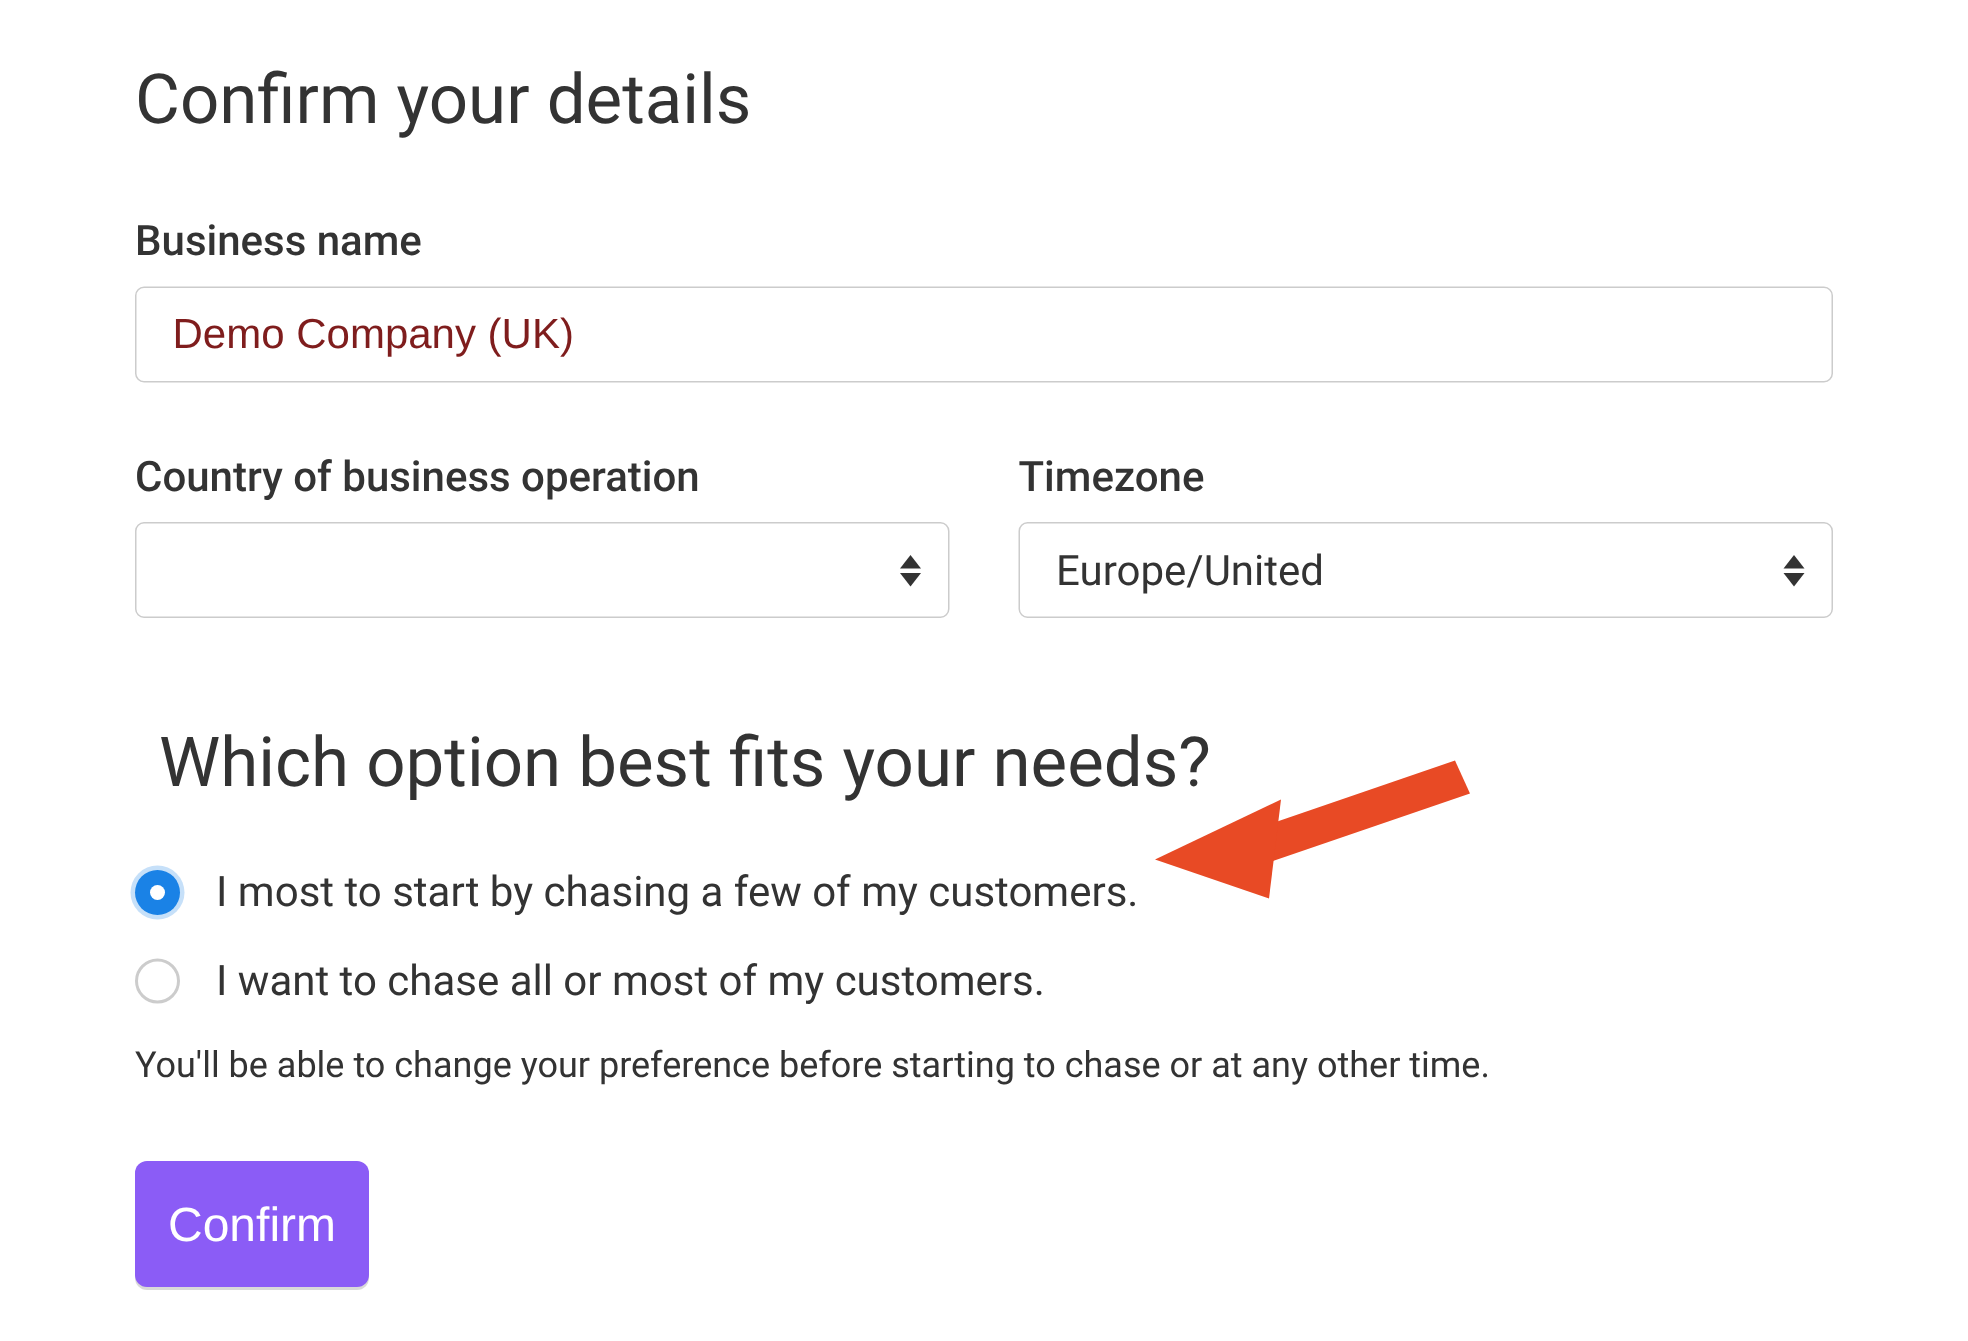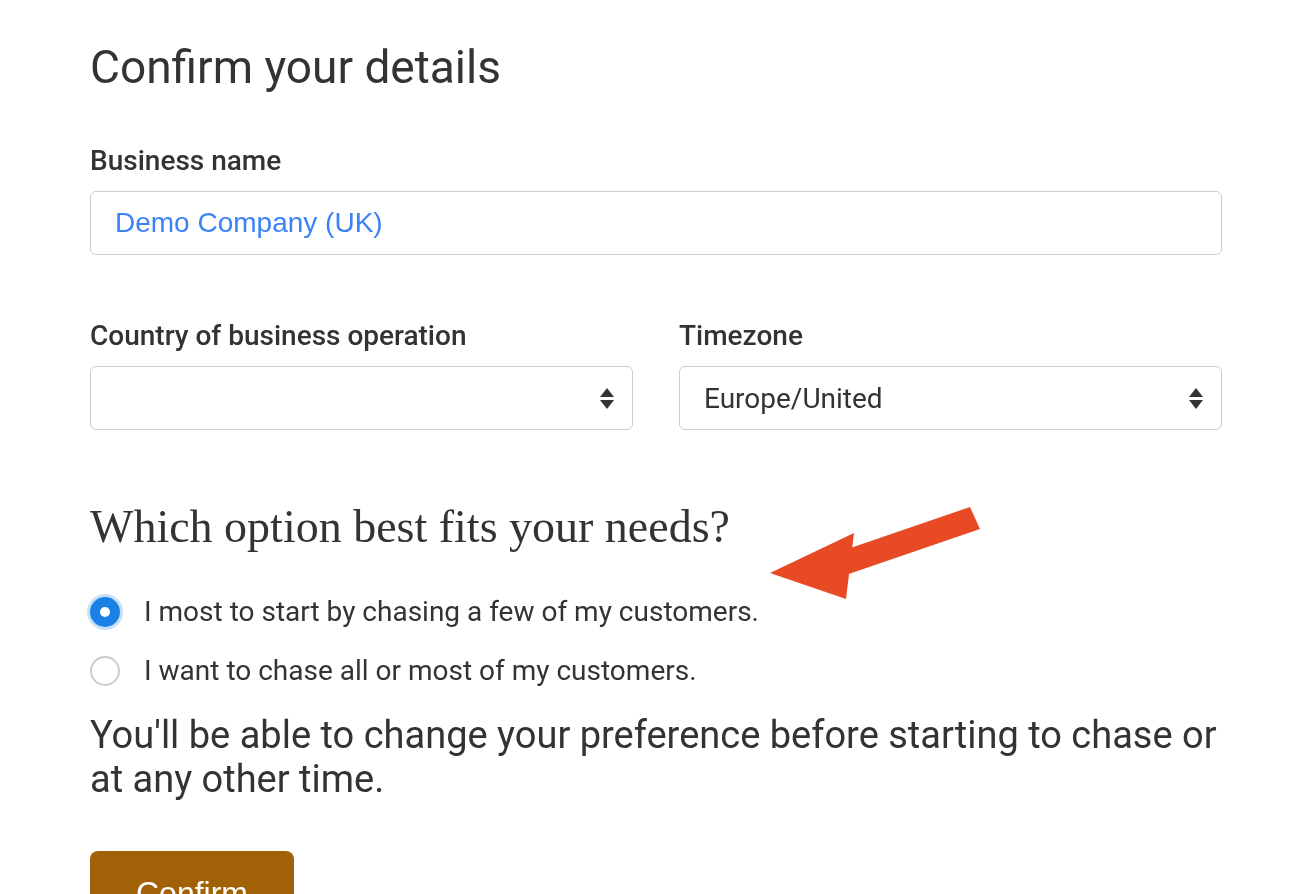--- a/index.html
+++ b/index.html
@@ -35,27 +35,27 @@
     margin-bottom: 14px;
   }
 
   .text-input {
     width: 100%;
     height: 64px;
     padding: 0 24px;
     border: 1px solid #cccccc;
     border-radius: 6px;
     font-size: 28px;
-    color: #3b82f6;
+    color: #7f1d1d;
     box-sizing: border-box;
     background: #fff;
   }
 
   .row-business {
-    margin-bottom: 64px;
+    margin-bottom: 46px;
   }
 
   .row-two {
     display: flex;
     gap: 46px;
   }
 
   .row-two .col {
     flex: 1 1 0;
     min-width: 0;
@@ -99,22 +99,21 @@
     width: 0; height: 0;
     border-left: 7px solid transparent;
     border-right: 7px solid transparent;
     border-top: 9px solid #333333;
   }
 
   h2.subtitle {
     font-size: 46px;
     font-weight: 400;
     color: #333333;
-    margin: 70px 0 42px 0;
-    font-family: Liberation Serif, serif;
+    margin: 70px 0 42px 16px;
   }
 
   .radio-row {
     display: flex;
     align-items: center;
     margin-bottom: 26px;
   }
 
   .radio-outer {
     flex: 0 0 auto;
@@ -144,35 +143,35 @@
     border-radius: 50%;
   }
 
   .radio-label {
     font-size: 28px;
     color: #333333;
     cursor: pointer;
   }
 
   .hint-text {
-    font-size: 38px;
+    font-size: 24px;
     color: #333333;
     margin-top: 14px;
   }
 
   .confirm-btn {
     margin-top: 50px;
     display: inline-flex;
     align-items: center;
     justify-content: center;
     height: 84px;
-    padding: 0 46px;
+    padding: 0 22px;
     border-radius: 8px;
     border: none;
-    background: #a16207;
+    background: #8b5cf6;
     color: #ffffff;
     font-size: 32px;
     font-weight: 400;
     cursor: pointer;
     box-shadow: 0 2px 0 rgba(0,0,0,0.15);
   }
 
   
   .arrow-annot {
     position: absolute;

